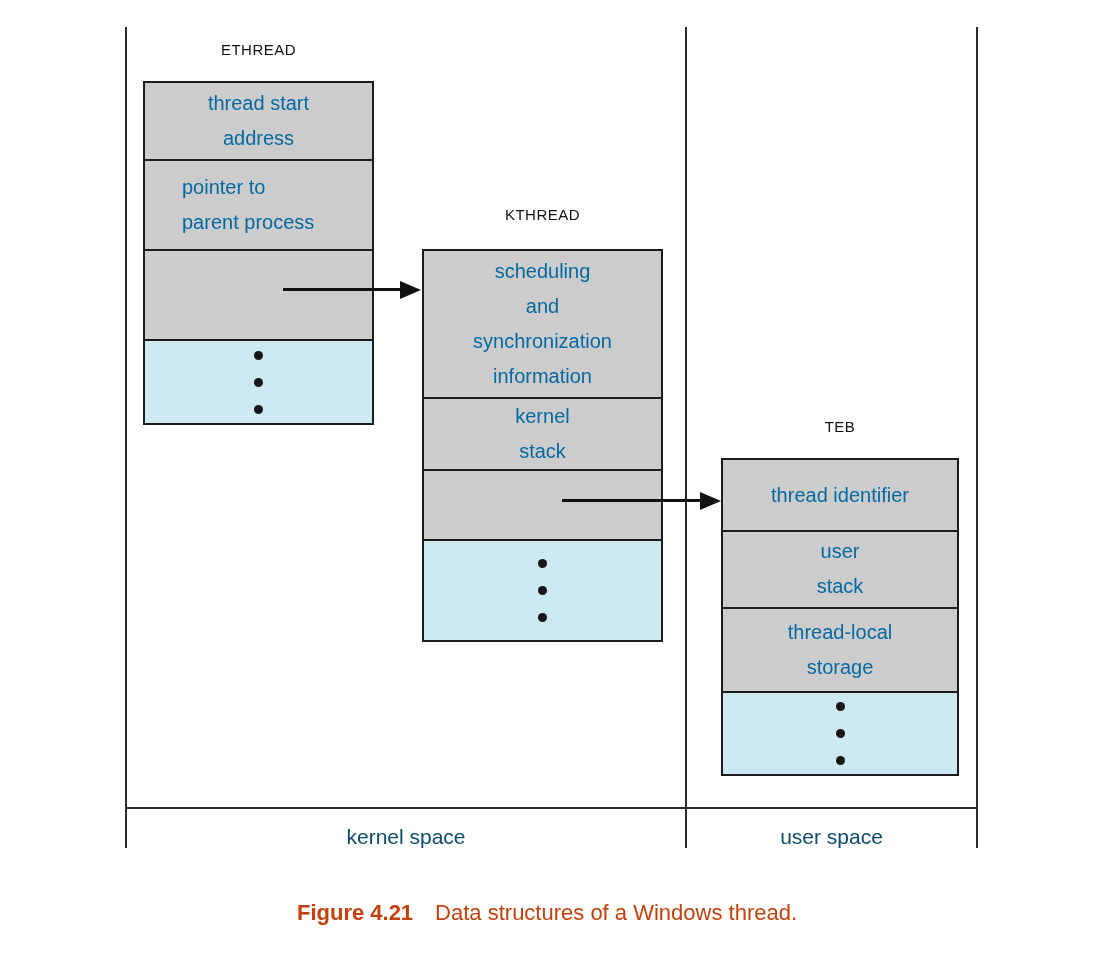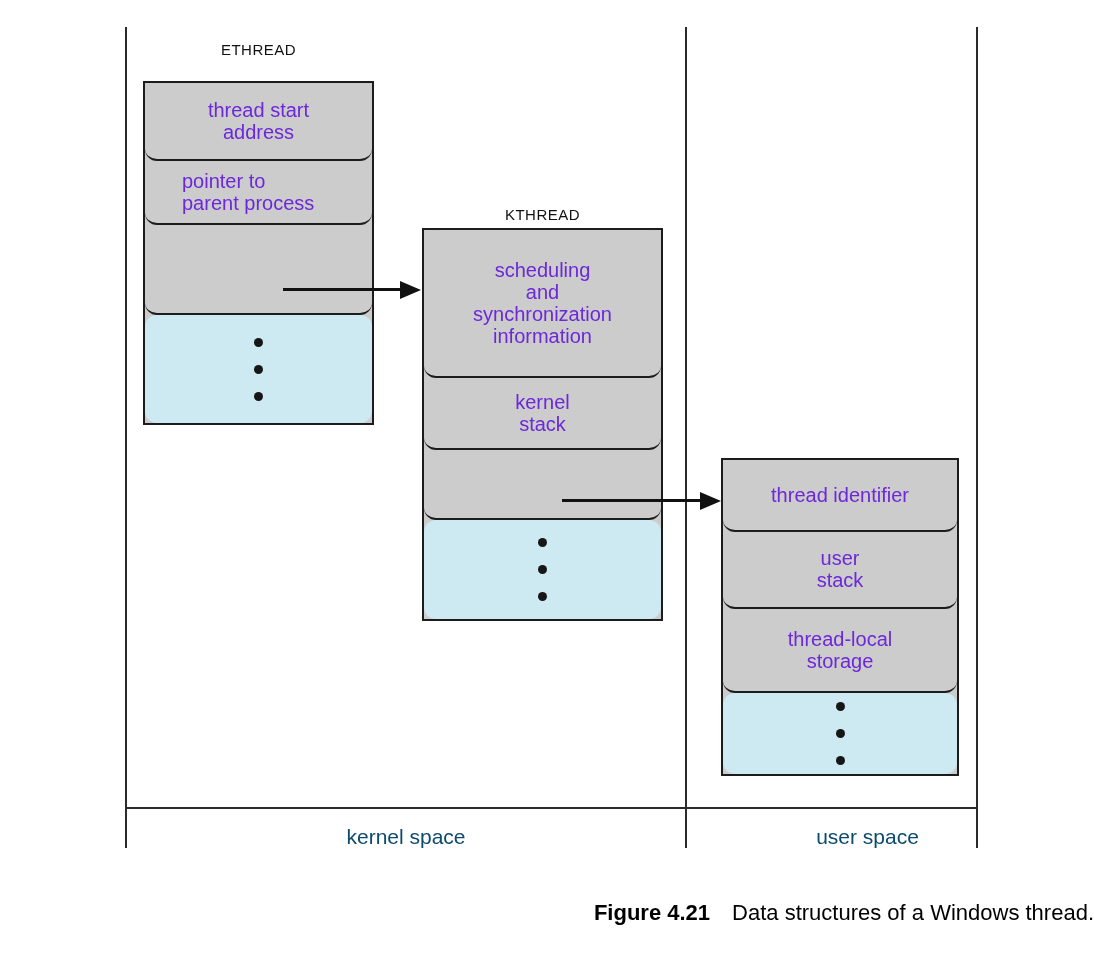--- a/index.html
+++ b/index.html
@@ -18,62 +18,61 @@
   .vline.middle { left: 685px; }
   .vline.right  { left: 976px; }
   .hline { position: absolute; left: 125px; top: 807px; width: 853px; height: 2px; background: #2b2b2b; }
 
   .space-label {
     position: absolute; top: 822px; height: 30px;
     display: flex; align-items: center; justify-content: center;
     font-size: 21px; color: #0c4a6e;
   }
   .space-label.kernel { left: 127px; width: 558px; }
-  .space-label.user   { left: 687px; width: 289px; margin-left: 36px; }
+  .space-label.user   { left: 687px; width: 289px; }
 
   
   .struct-title {
     position: absolute; height: 26px;
     display: flex; align-items: center; justify-content: center;
     font-size: 15px; letter-spacing: 0.5px; color: #111;
   }
   .title-ethread { left: 143px; top: 36px;  width: 231px; }
   .title-kthread { left: 422px; top: 201px; width: 241px; }
   .title-teb     { left: 721px; top: 413px; width: 238px; }
 
   
   .struct-box {
     position: absolute;
     border: 2px solid #1c1c1c;
     background: #cccccc;
     display: flex; flex-direction: column;
   }
   .box-ethread { left: 143px; top: 81px;  width: 231px; height: 344px; }
-  .box-kthread { left: 422px; top: 228px; width: 241px; height: 393px; }
+  .box-kthread { left: 422px; top: 249px; width: 241px; height: 393px; }
   .box-teb     { left: 721px; top: 458px; width: 238px; height: 318px; }
 
   .field {
     background: #cccccc;
     border-bottom: 2px solid #1c1c1c;
     display: flex; align-items: center; justify-content: center;
     text-align: center;
-    font-size: 20px; line-height: 22px;
+    font-size: 20px; line-height: 35px;
     white-space: pre-line;
-    color: #6d28d9;
-    border-radius: 12px;
+    color: #0369a1;
   }
   .field:last-child { border-bottom: none; }
   .field.align-left { justify-content: flex-start; text-align: left; padding-left: 37px; }
 
   .field.blue { background: #cde9f2; flex: 1 1 auto; flex-direction: column; justify-content: center; }
   .dot { width: 9px; height: 9px; border-radius: 50%; background: #161616; margin: 9px 0; }
 
   
   .box-ethread .f1 { height: 78px; }
-  .box-ethread .f2 { height: 64px; }
+  .box-ethread .f2 { height: 90px; }
   .box-ethread .f3 { height: 90px; }
   
   .box-kthread .f1 { height: 148px; }
   .box-kthread .f2 { height: 72px; }
   .box-kthread .f3 { height: 70px; }
   
   .box-teb .f1 { height: 78px; }
   .box-teb .f2 { height: 82px; }
   .box-teb .f3 { height: 91px; }
 
@@ -86,21 +85,21 @@
     border-left: 21px solid #111;
   }
   .arrow1-line { left: 283px; top: 288px; width: 119px; }
   .arrow1-head { left: 400px; top: 281px; }
   .arrow2-line { left: 562px; top: 499px; width: 140px; }
   .arrow2-head { left: 700px; top: 492px; }
 
   
   .caption {
     position: absolute; left: 0; top: 900px; width: 1094px;
-    text-align: right; font-size: 22px; color: #000000;
+    text-align: center; font-size: 22px; color: #c2410c;
   }
   .caption .cap-label { font-weight: bold; margin-right: 22px; }
 </style>
 </head>
 <body>
 
 <div class="canvas">
 
   <div class="vline left"></div>
   <div class="vline middle"></div>
@@ -133,20 +132,21 @@
     <div class="field f2">kernel
 stack</div>
     <div class="field f3"></div>
     <div class="field blue">
       <span class="dot"></span>
       <span class="dot"></span>
       <span class="dot"></span>
     </div>
   </div>
 
+  <div class="struct-title title-teb">TEB</div>
   <div class="struct-box box-teb">
     <div class="field f1">thread identifier</div>
     <div class="field f2">user
 stack</div>
     <div class="field f3">thread-local
 storage</div>
     <div class="field blue">
       <span class="dot"></span>
       <span class="dot"></span>
       <span class="dot"></span>

